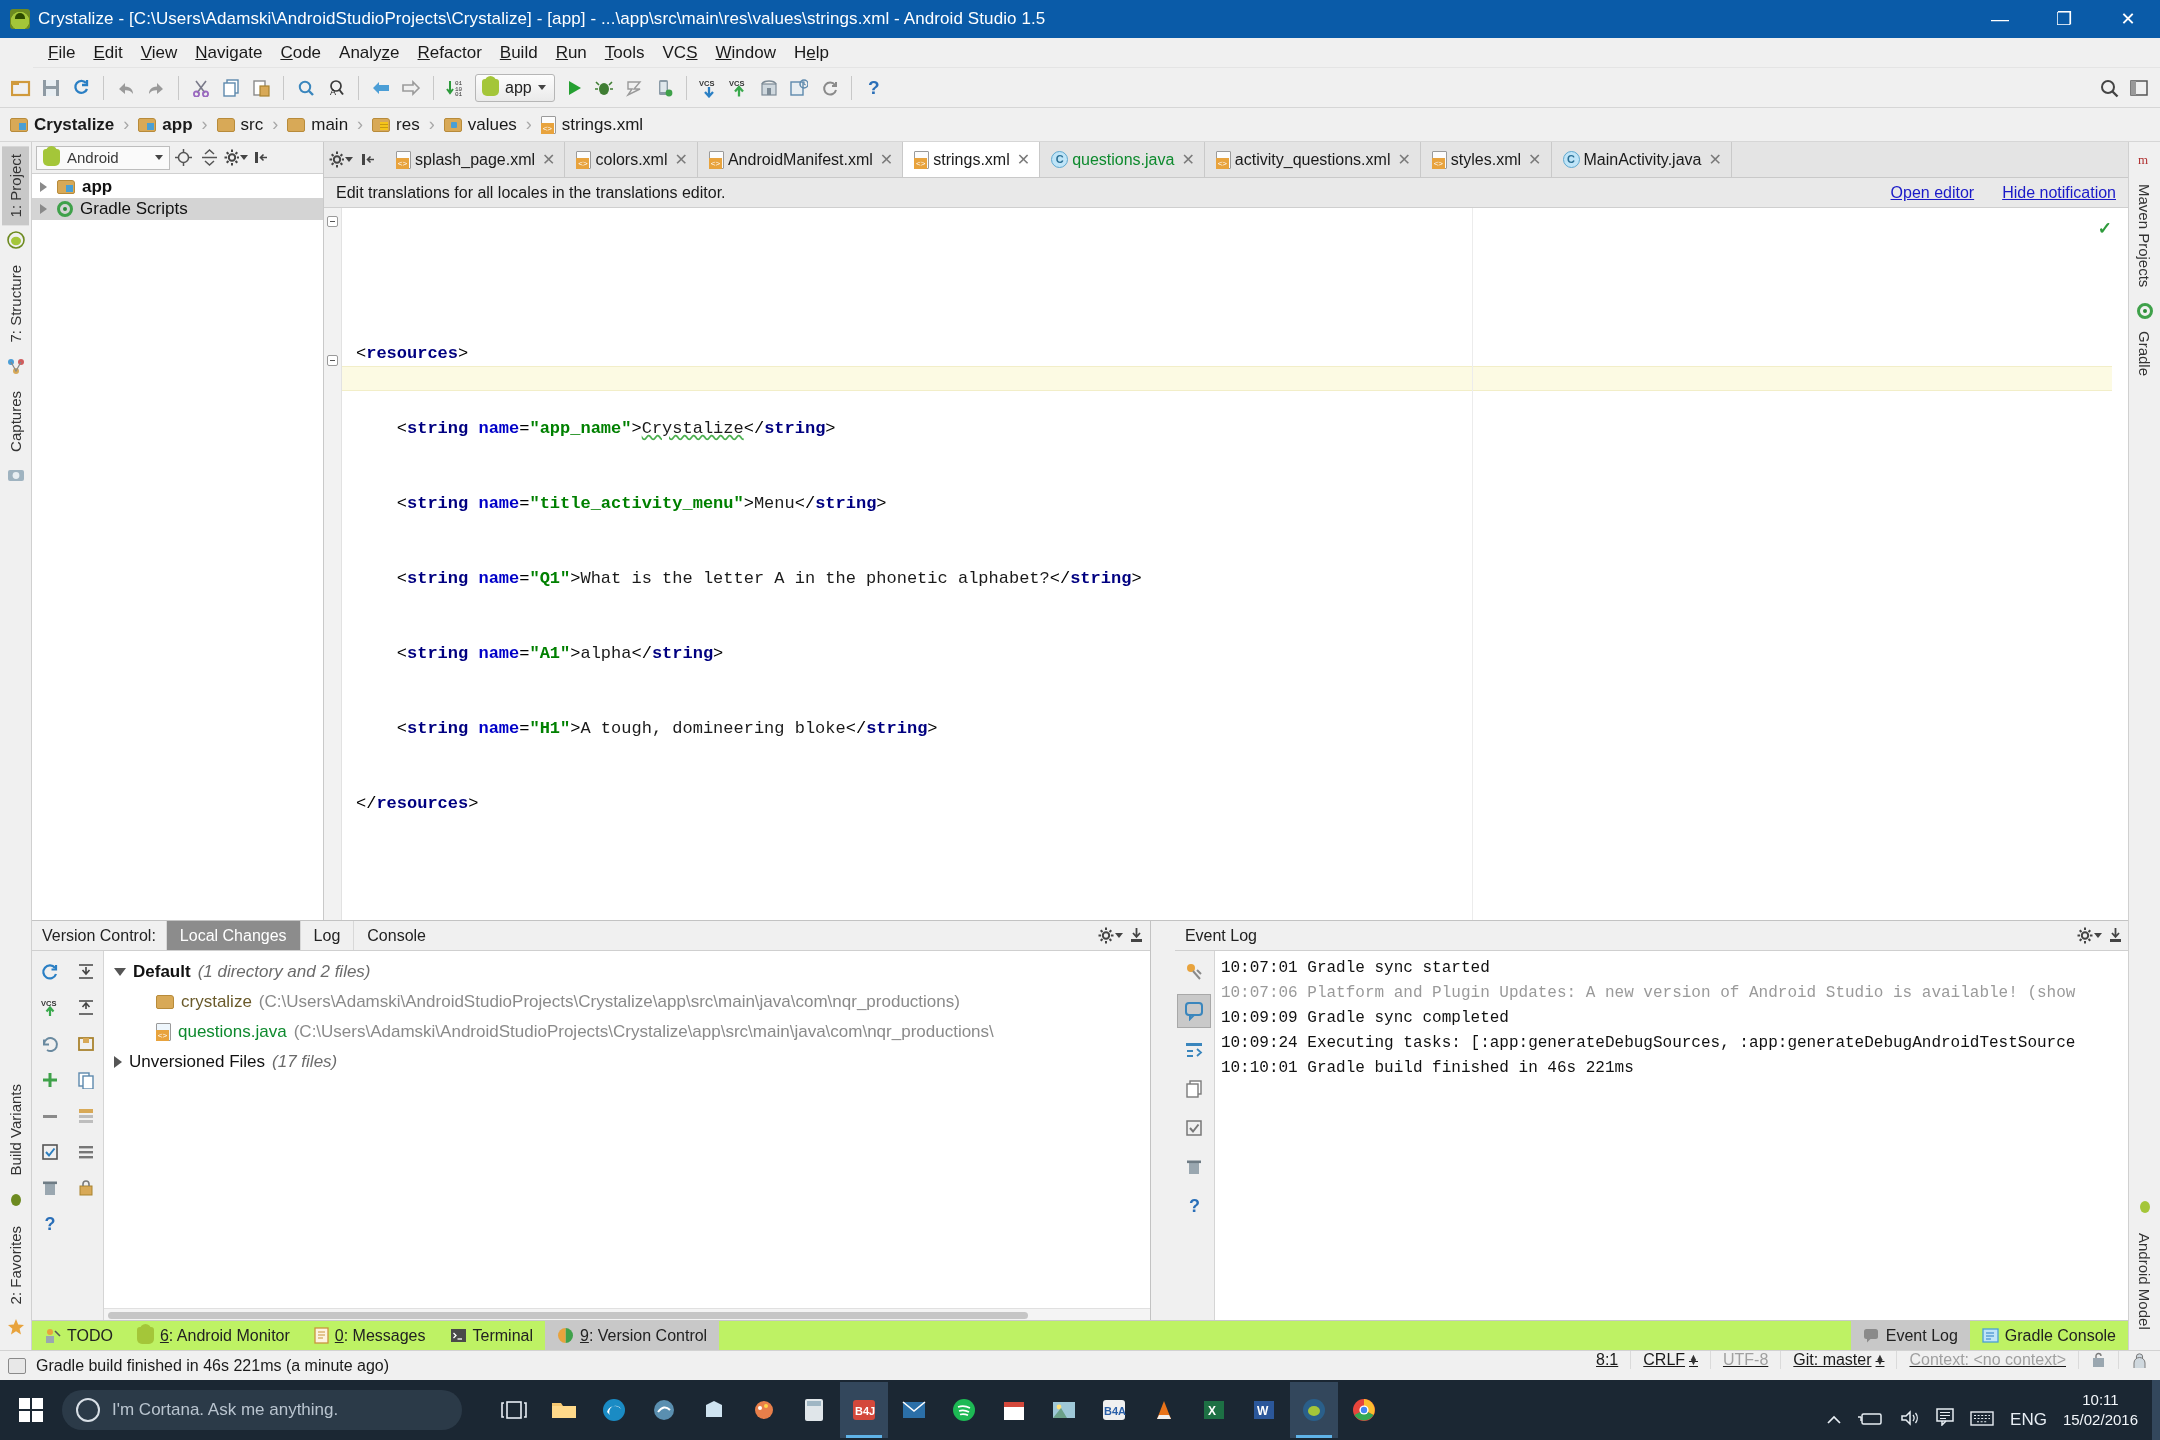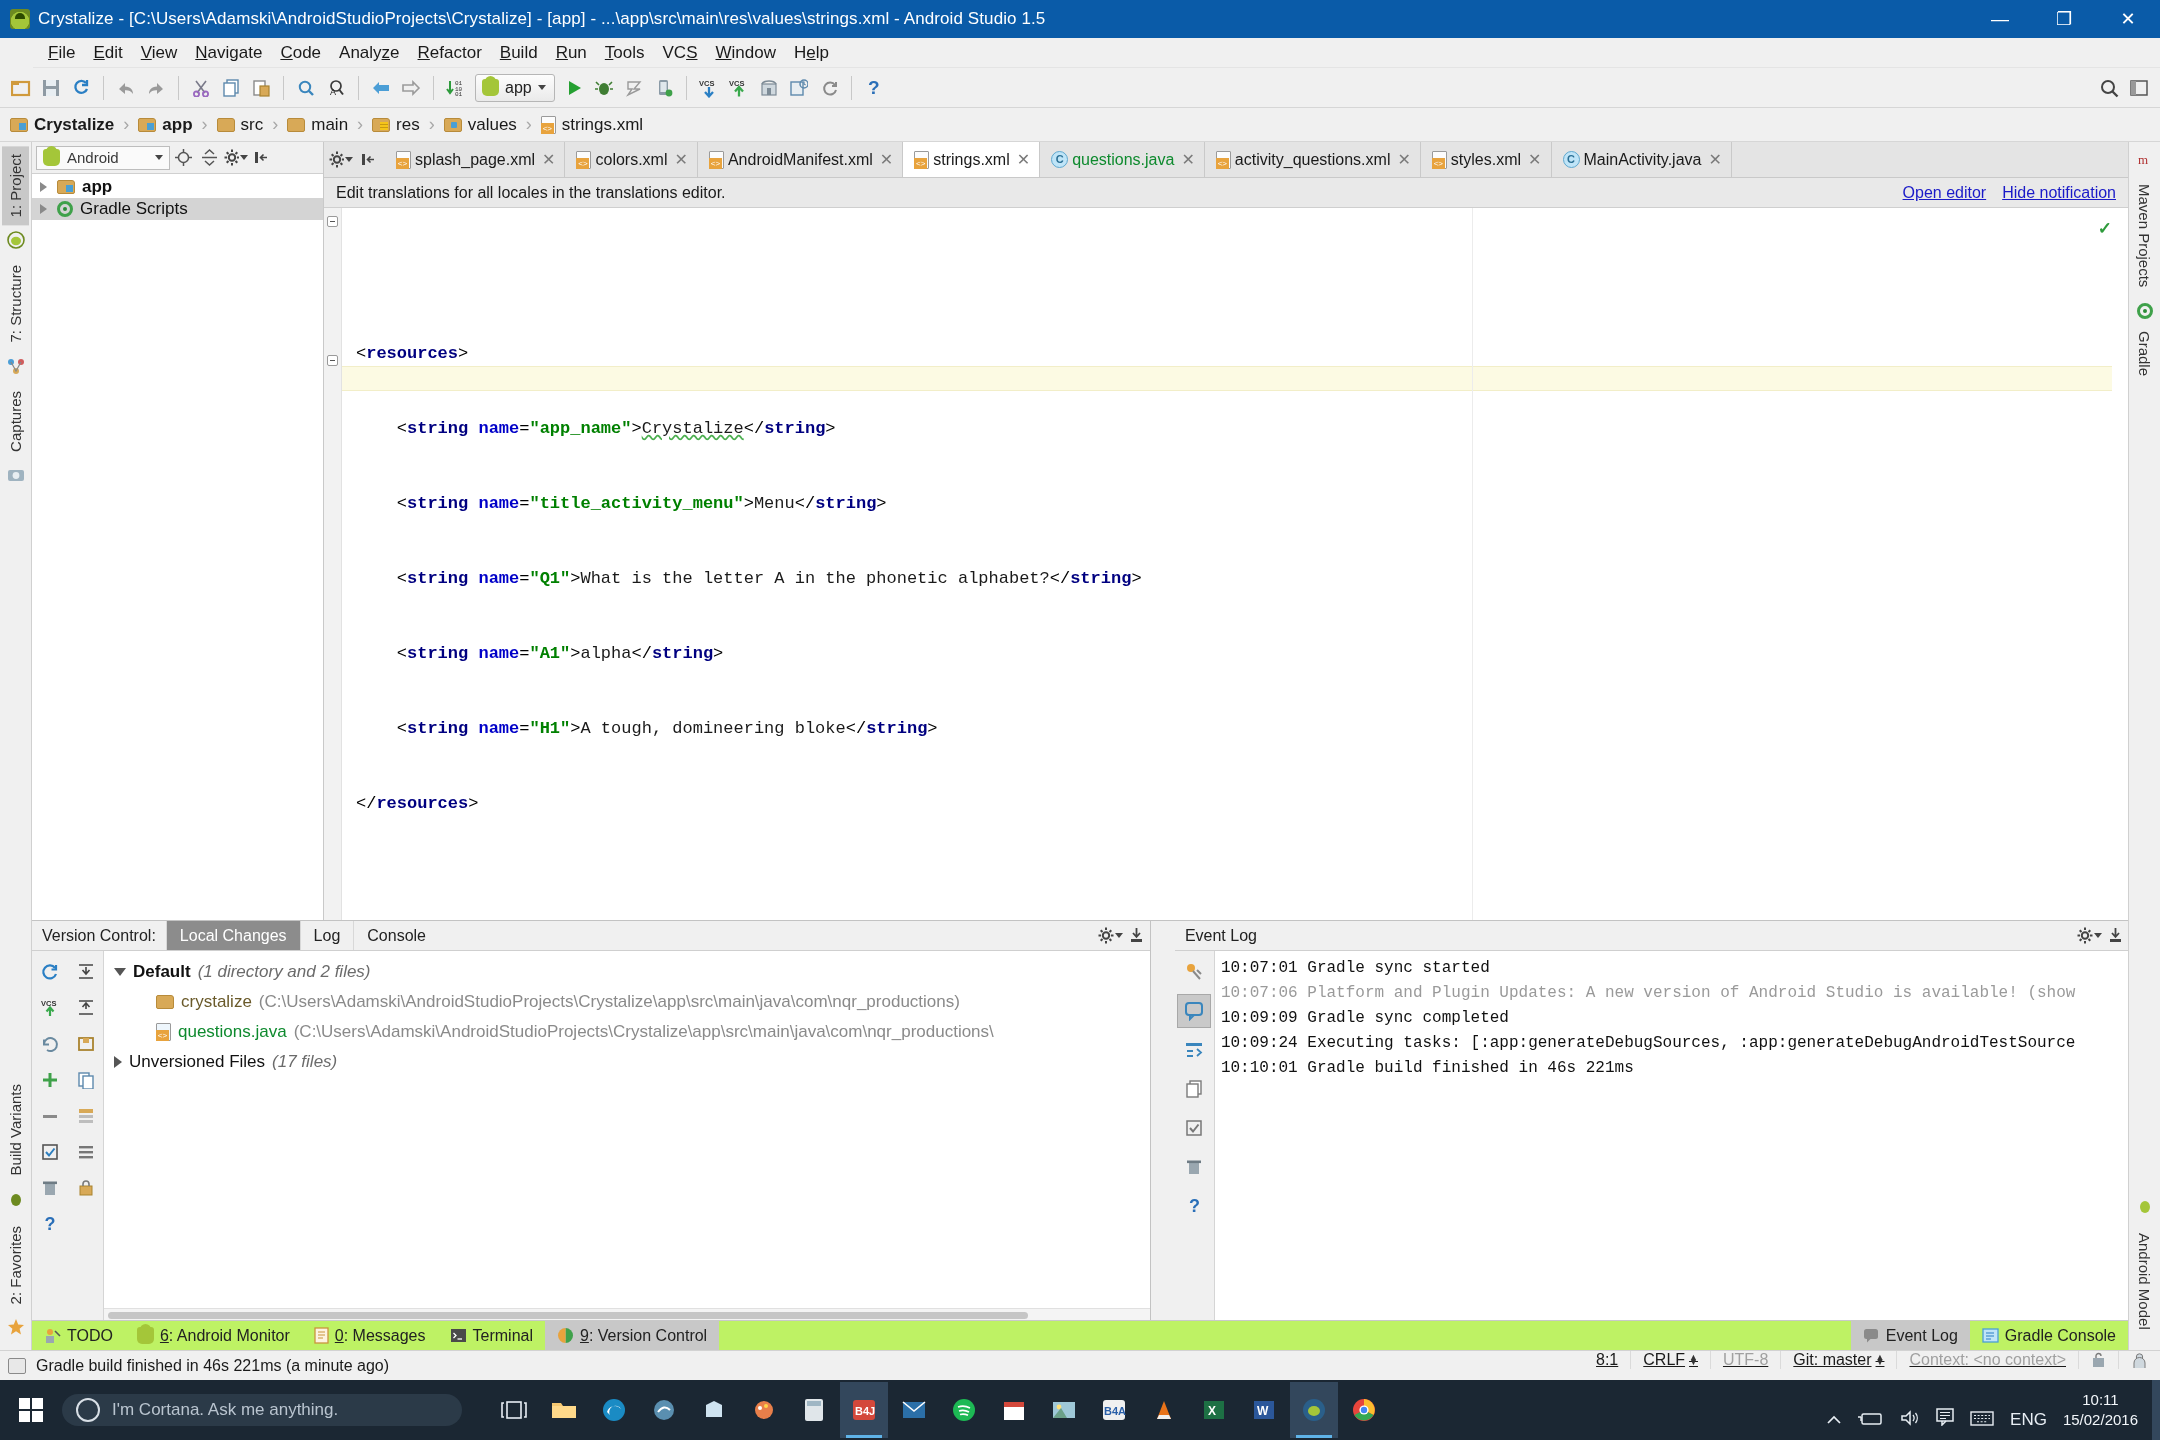--- a/index.html
+++ b/index.html
@@ -196,21 +196,21 @@
     font-size:11px;line-height:14px;text-align:center;font-weight:bold;
   }
   .tabs-fill { flex: 1 1 auto; background: #e4e4e4; }
 
   .notif-bar {
     height: 30px; flex: 0 0 30px;
     background: #e9e9e9; border-bottom: 1px solid #cfcfcf;
     display: flex; align-items: center; padding: 0 12px;
     font-size: 16px; color: #1a1a1a;
   }
-  .notif-links { margin-left: auto; display: flex; gap: 16px; }
+  .notif-links { margin-left: auto; display: flex; gap: 28px; }
   .notif-links a { color: #1a1ac8; text-decoration: underline; font-size: 16px; }
 
   .code-area { flex: 1 1 auto; display: flex; min-height: 0; position: relative; background: #fff; }
   .gutter {
     width: 18px; flex: 0 0 18px; background: #f2f2f2;
     border-right: 1px solid #e2e2e2; padding-top: 8px;
   }
   .fold {
     width: 11px; height: 11px; border: 1px solid #9a9a9a; background: #fff;
     margin: 0 auto; position: relative; border-radius: 2px;
@@ -323,21 +323,21 @@
   
   .taskbar {
     height: 60px; flex: 0 0 60px;
     background: #1b2733; display: flex; align-items: center;
     color: #e8eef4;
   }
   .start-btn { width: 62px; height: 60px; display: flex; align-items: center; justify-content: center; }
   .win-logo { width: 24px; height: 24px; display: grid; grid-template-columns: 11px 11px; grid-template-rows: 11px 11px; gap: 2px; }
   .win-logo i { background: #ffffff; display:block; }
   .cortana {
-    width: 400px; height: 32px; background: #2b3a48;
+    width: 400px; height: 40px; background: #2b3a48;
     display: flex; align-items: center; gap: 12px; padding-left: 14px;
     color: #b9c4cf; font-size: 17px; border-radius: 21px;
   }
   .cortana-ring { width: 24px; height: 24px; border: 2.5px solid #d8dfe6; border-radius: 50%; flex:none; }
   .tb-apps { display: flex; align-items: center; gap: 2px; margin-left: 28px; }
   .tapp { width: 48px; height: 56px; display: flex; align-items: center; justify-content: center; position: relative; }
   .tapp.active { background: #33475c; }
   .tapp.active::after { content:""; position:absolute;left:6px;right:6px;bottom:0;height:3px;background:#5fb3e8; }
   .tray { margin-left: auto; display: flex; align-items: flex-end; gap: 16px; padding-right: 14px; }
   .tray-clock { font-size: 15px; line-height: 20px; text-align: center; color: #f2f6fa; }

